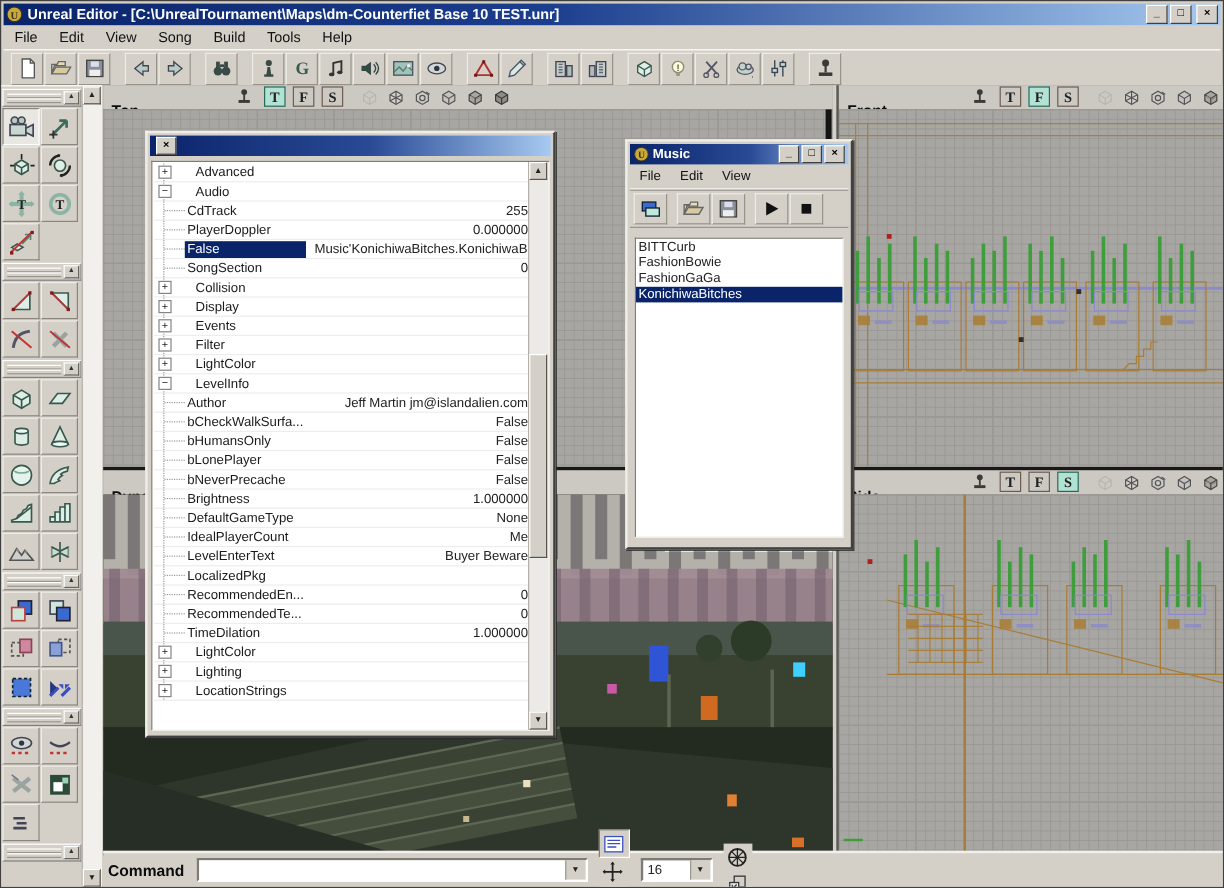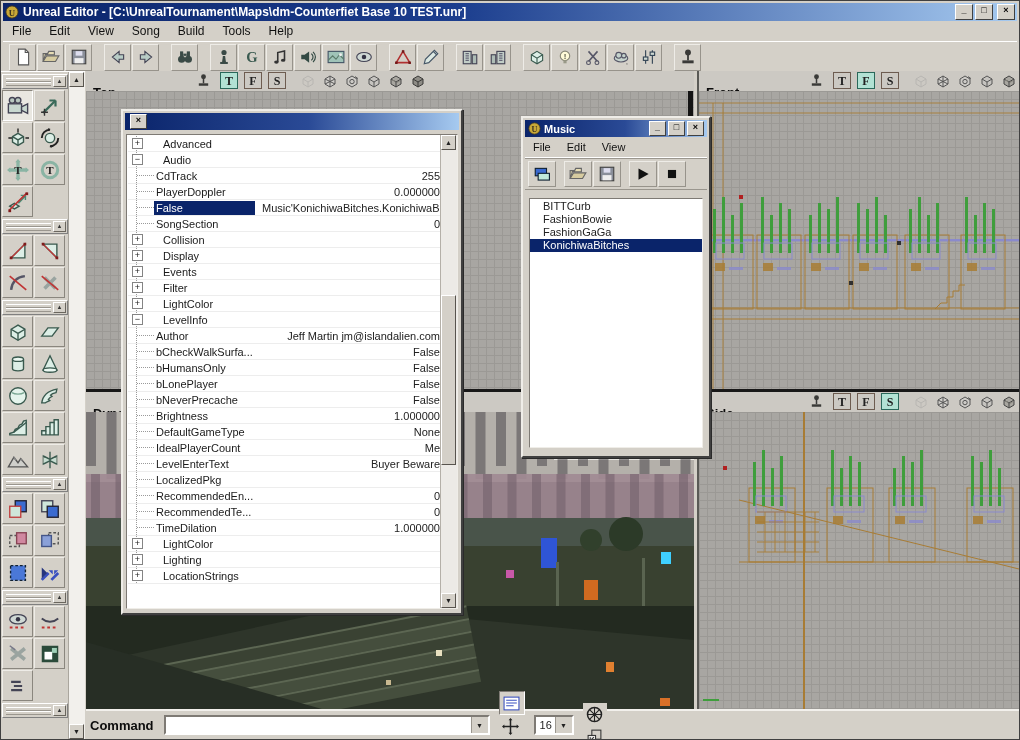--- a/index.html
+++ b/index.html
@@ -56,21 +56,21 @@
   #commandbar{position:absolute;left:85px;right:0;bottom:0;height:28px;background:#d4d0c8;
     border-top:2px solid #f2f0ec;display:flex;align-items:center;}
   #cmd-label{font-weight:bold;font-size:13px;color:#0c0c0c;margin-left:4px;}
   .combo{height:20px;background:#fff;border:2px solid;border-color:#7e7a74 #fff #fff #7e7a74;display:flex;align-items:center;box-sizing:border-box;}
   #cmd-combo{width:326px;margin-left:10px;}
   #cmd-combo input{flex:1;border:none;outline:none;height:14px;font-size:11px;font-family:"Liberation Sans",sans-serif;}
   .drop-btn{width:16px;height:100%;background:#d4d0c8;border-left:1px solid #9a968e;font-size:7px;text-align:center;
     display:flex;align-items:center;justify-content:center;color:#222;}
   .cb-btn{width:24px;height:22px;display:flex;align-items:center;justify-content:center;background:#d4d0c8;margin-left:9px;}
   .cb-btn.pressed{border:1px solid;border-color:#7e7a74 #fff #fff #7e7a74;}
-  #grid-combo{width:40px;margin-left:9px;}
+  #grid-combo{width:60px;margin-left:9px;}
   #grid-combo .val{flex:1;font-size:11px;padding-left:4px;color:#222;}
   
   .dialog{position:absolute;background:#d4d0c8;border:2px solid;border-color:#efede8 #404040 #404040 #efede8;
     box-shadow:1px 1px 0 #2a2a2a;padding:2px;box-sizing:border-box;}
   .dlg-title{height:17px;background:linear-gradient(90deg,#0a246a,#2a4a96 55%,#a6caf0);display:flex;align-items:center;
     color:#fff;font-weight:bold;font-size:11px;padding:0 3px;}
   .dlg-title .dtext{flex:1;margin-left:3px;white-space:nowrap;}
   .dlg-btn{width:15px;height:13px;background:#d4d0c8;border:1px solid;border-color:#fff #404040 #404040 #fff;
     font-size:9px;line-height:10px;text-align:center;color:#000;font-weight:bold;margin-left:2px;}
   #lp-dialog{left:120px;top:108px;width:342px;height:506px;z-index:30;}
@@ -89,21 +89,21 @@
   #lp-scroll{position:absolute;right:0;top:0;bottom:0;width:16px;background:#eceae6;border-left:1px solid #b4b0a8;}
   #lp-thumb{position:absolute;left:0;width:15px;top:160px;height:170px;background:#d4d0c8;border:1px solid;
     border-color:#fff #58544e #58544e #fff;box-sizing:border-box;}
   #music-dialog{left:520px;top:115px;width:190px;height:342px;z-index:20;}
   #mu-menubar{height:20px;display:flex;align-items:center;font-size:11px;color:#111;border-bottom:1px solid #fff;}
   #mu-menubar .menu-item{padding:2px 8px;}
   #mu-toolbar{height:30px;display:flex;align-items:center;border-top:1px solid #9a968e;border-bottom:1px solid #9a968e;padding-left:3px;}
   #mu-toolbar .tbtn{width:26px;height:24px;}
   #mu-list{position:absolute;left:6px;right:6px;top:80px;bottom:8px;background:#fff;
     border:1px solid;border-color:#7e7a74 #efede8 #efede8 #7e7a74;font-size:11px;padding-top:1px;}
-  .mu-item{height:13px;line-height:13px;padding-left:13px;color:#222;white-space:nowrap;}
+  .mu-item{height:13px;line-height:13px;padding-left:2px;color:#222;white-space:nowrap;}
   .mu-item.sel{background:#0a246a;color:#fff;}
   svg{display:block;}
 </style>
 </head>
 <body>
 
 <div id="app">
 
   <div id="titlebar">
     <span>

